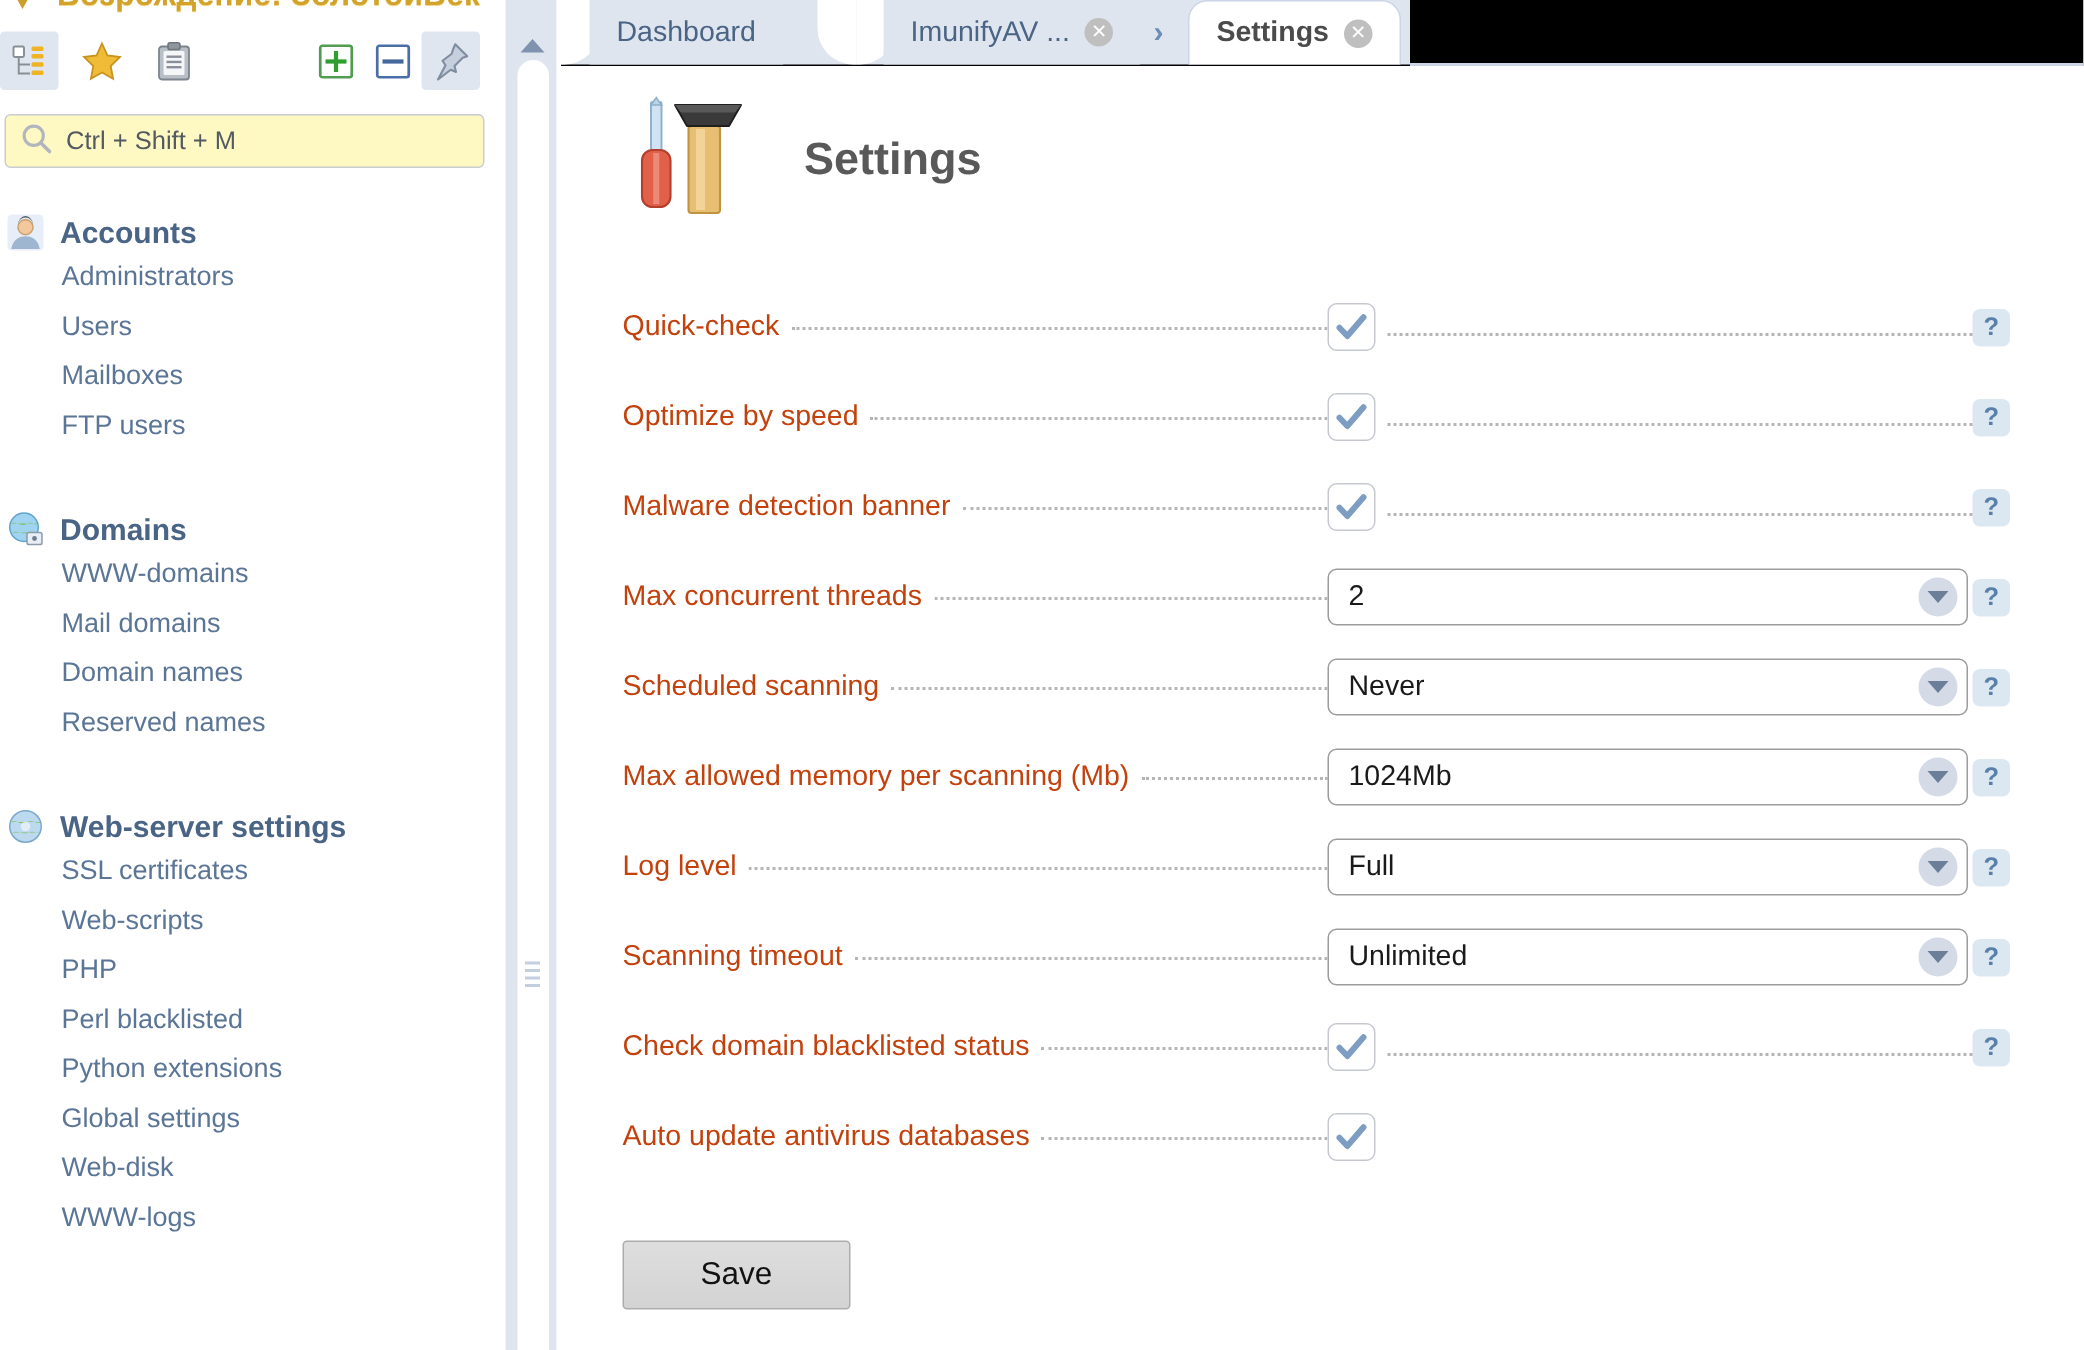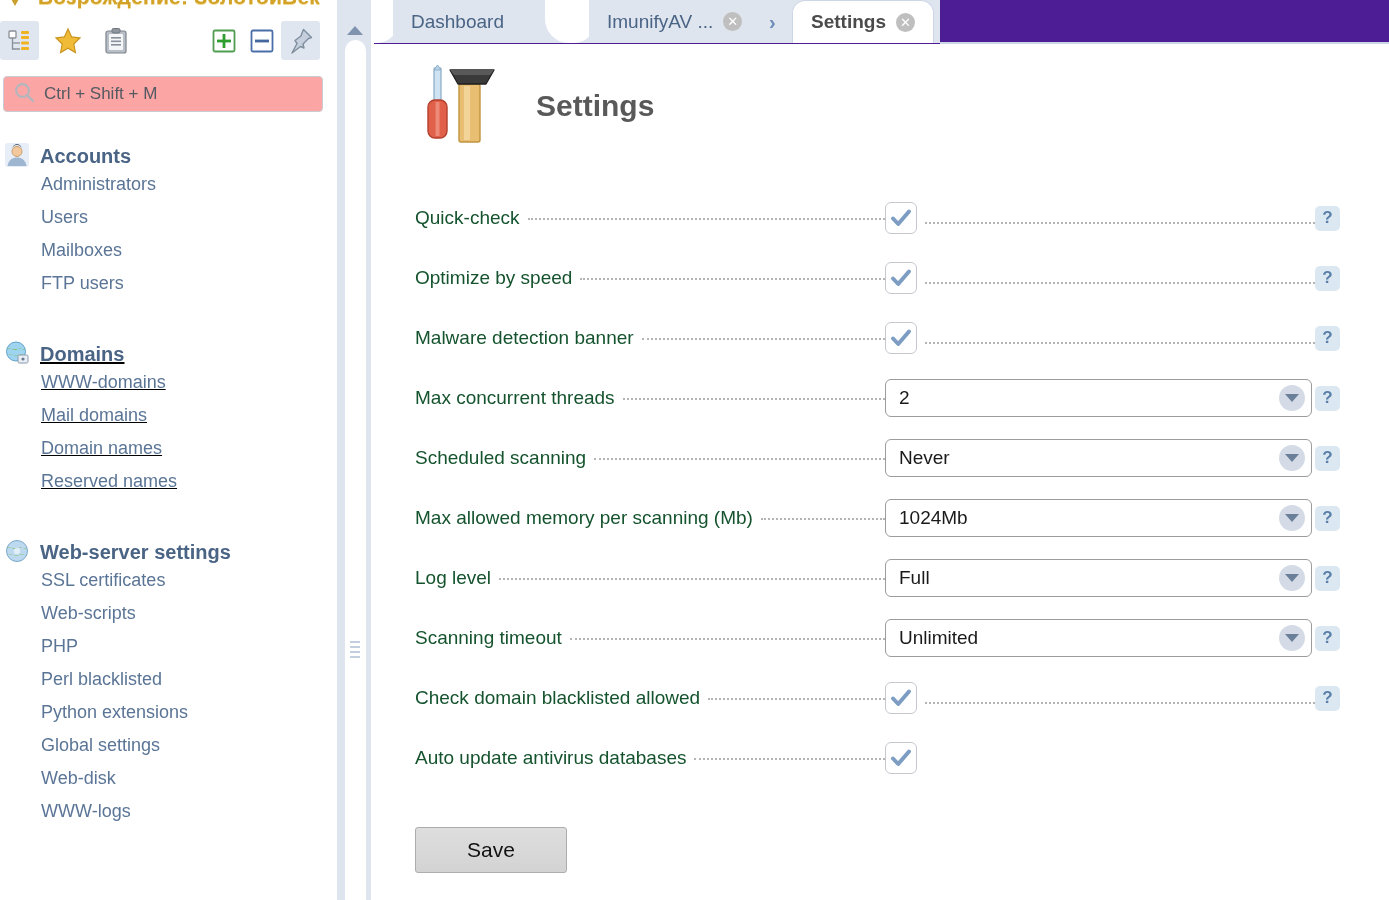--- a/index.html
+++ b/index.html
@@ -58,21 +58,21 @@
   }
   .tb-btn.active { background: #dfe6f0; }
   .tb-btn svg { display: block; }
 
   
   #nav-search {
     position: absolute; left: 3px; top: 76px;
     width: 320px; height: 36px;
     border: 1px solid #c9ccd1;
     border-radius: 4px;
-    background: #fca5a5;
+    background: #fef9c3;
     display: flex; align-items: center;
     padding: 0 9px;
   }
   #nav-search .mag { flex: 0 0 auto; margin-right: 9px; }
   #nav-search .ph {
     font-size: 17px; color: #545a61;
     font-family: "Liberation Sans", sans-serif;
   }
 
   
@@ -142,21 +142,21 @@
   #main {
     position: absolute; left: 374px; top: 0;
     width: 1015px; height: 900px;
     background: #ffffff;
   }
 
   
   #tabbar {
     position: absolute; left: 0; top: 0;
     width: 1015px; height: 44px;
-    background: #4c1d95;
+    background: #000000;
   }
   #tabbar-bg {
     position: absolute; left: 0; top: 0;
     width: 566px; height: 43px;
     background: #dfe5ef;
   }
   #tabbar-underline {
     position: absolute; left: 566px; top: 42px;
     width: 449px; height: 2px;
     background: #ccd6e6;
@@ -230,21 +230,21 @@
     display: flex; align-items: center;
   }
   .flabel-cell {
     position: relative;
     width: 470px;
     height: 100%;
     display: flex; align-items: center;
     overflow: hidden;
   }
   .flabel {
-    font-size: 19px; color: #14532d;
+    font-size: 19px; color: #c2410c;
     white-space: nowrap;
     background: #ffffff;
     padding-right: 8px;
     z-index: 2;
     font-family: "Liberation Sans", sans-serif;
   }
   .leader {
     flex: 1 1 auto;
     height: 1px;
     border-bottom: 2px dotted #b5b5b5;
@@ -440,21 +440,21 @@
             </svg>
           </span>
           <span class="glabel">Accounts</span>
         </div>
         <div class="nav-item">Administrators</div>
         <div class="nav-item">Users</div>
         <div class="nav-item">Mailboxes</div>
         <div class="nav-item">FTP users</div>
       </div>
 
-      <div class="nav-group" style="margin-top:26px;text-decoration:underline;">
+      <div class="nav-group" style="margin-top:26px;">
         <div class="nav-group-head">
           <span class="gicon">
             <svg width="26" height="26" viewBox="0 0 26 26">
               <circle cx="12" cy="11.5" r="9.5" fill="#9fd4f0" stroke="#5fa3c9" stroke-width="1"></circle>
               <path d="M3 9 C7 7 10 12 14 9 C17 7 20 11 21 9" fill="#7bbd4a" opacity=".85"></path>
               <path d="M4 15 C8 13 11 17 15 15 C18 13.5 20 16 21 15" fill="#7bbd4a" opacity=".85"></path>
               <rect x="14" y="15" width="10" height="8" rx="1.4" fill="#e8eef6" stroke="#8c9aab" stroke-width="1"></rect>
               <circle cx="19" cy="19" r="1.6" fill="#6b7b8e"></circle>
             </svg>
           </span>
@@ -691,21 +691,21 @@
               </span>
           </div>
         </div>
         <div class="fhelp-cell">
           <div class="help">?</div>
         </div>
       </div>
 
       <div class="frow">
         <div class="flabel-cell">
-          <span class="flabel">Check domain blacklisted allowed</span>
+          <span class="flabel">Check domain blacklisted status</span>
           <span class="leader"></span>
         </div>
         <div class="fctl-cell">
           <div class="cbox">
             <svg width="22" height="22" viewBox="0 0 22 22">
                 <path d="M3 11.5 L8.2 17 L19 4.5" fill="none" stroke="#7d9ec2" stroke-width="4" stroke-linecap="round" stroke-linejoin="round"></path>
               </svg>
           </div>
           <span class="cb-leader"></span>
         </div>

